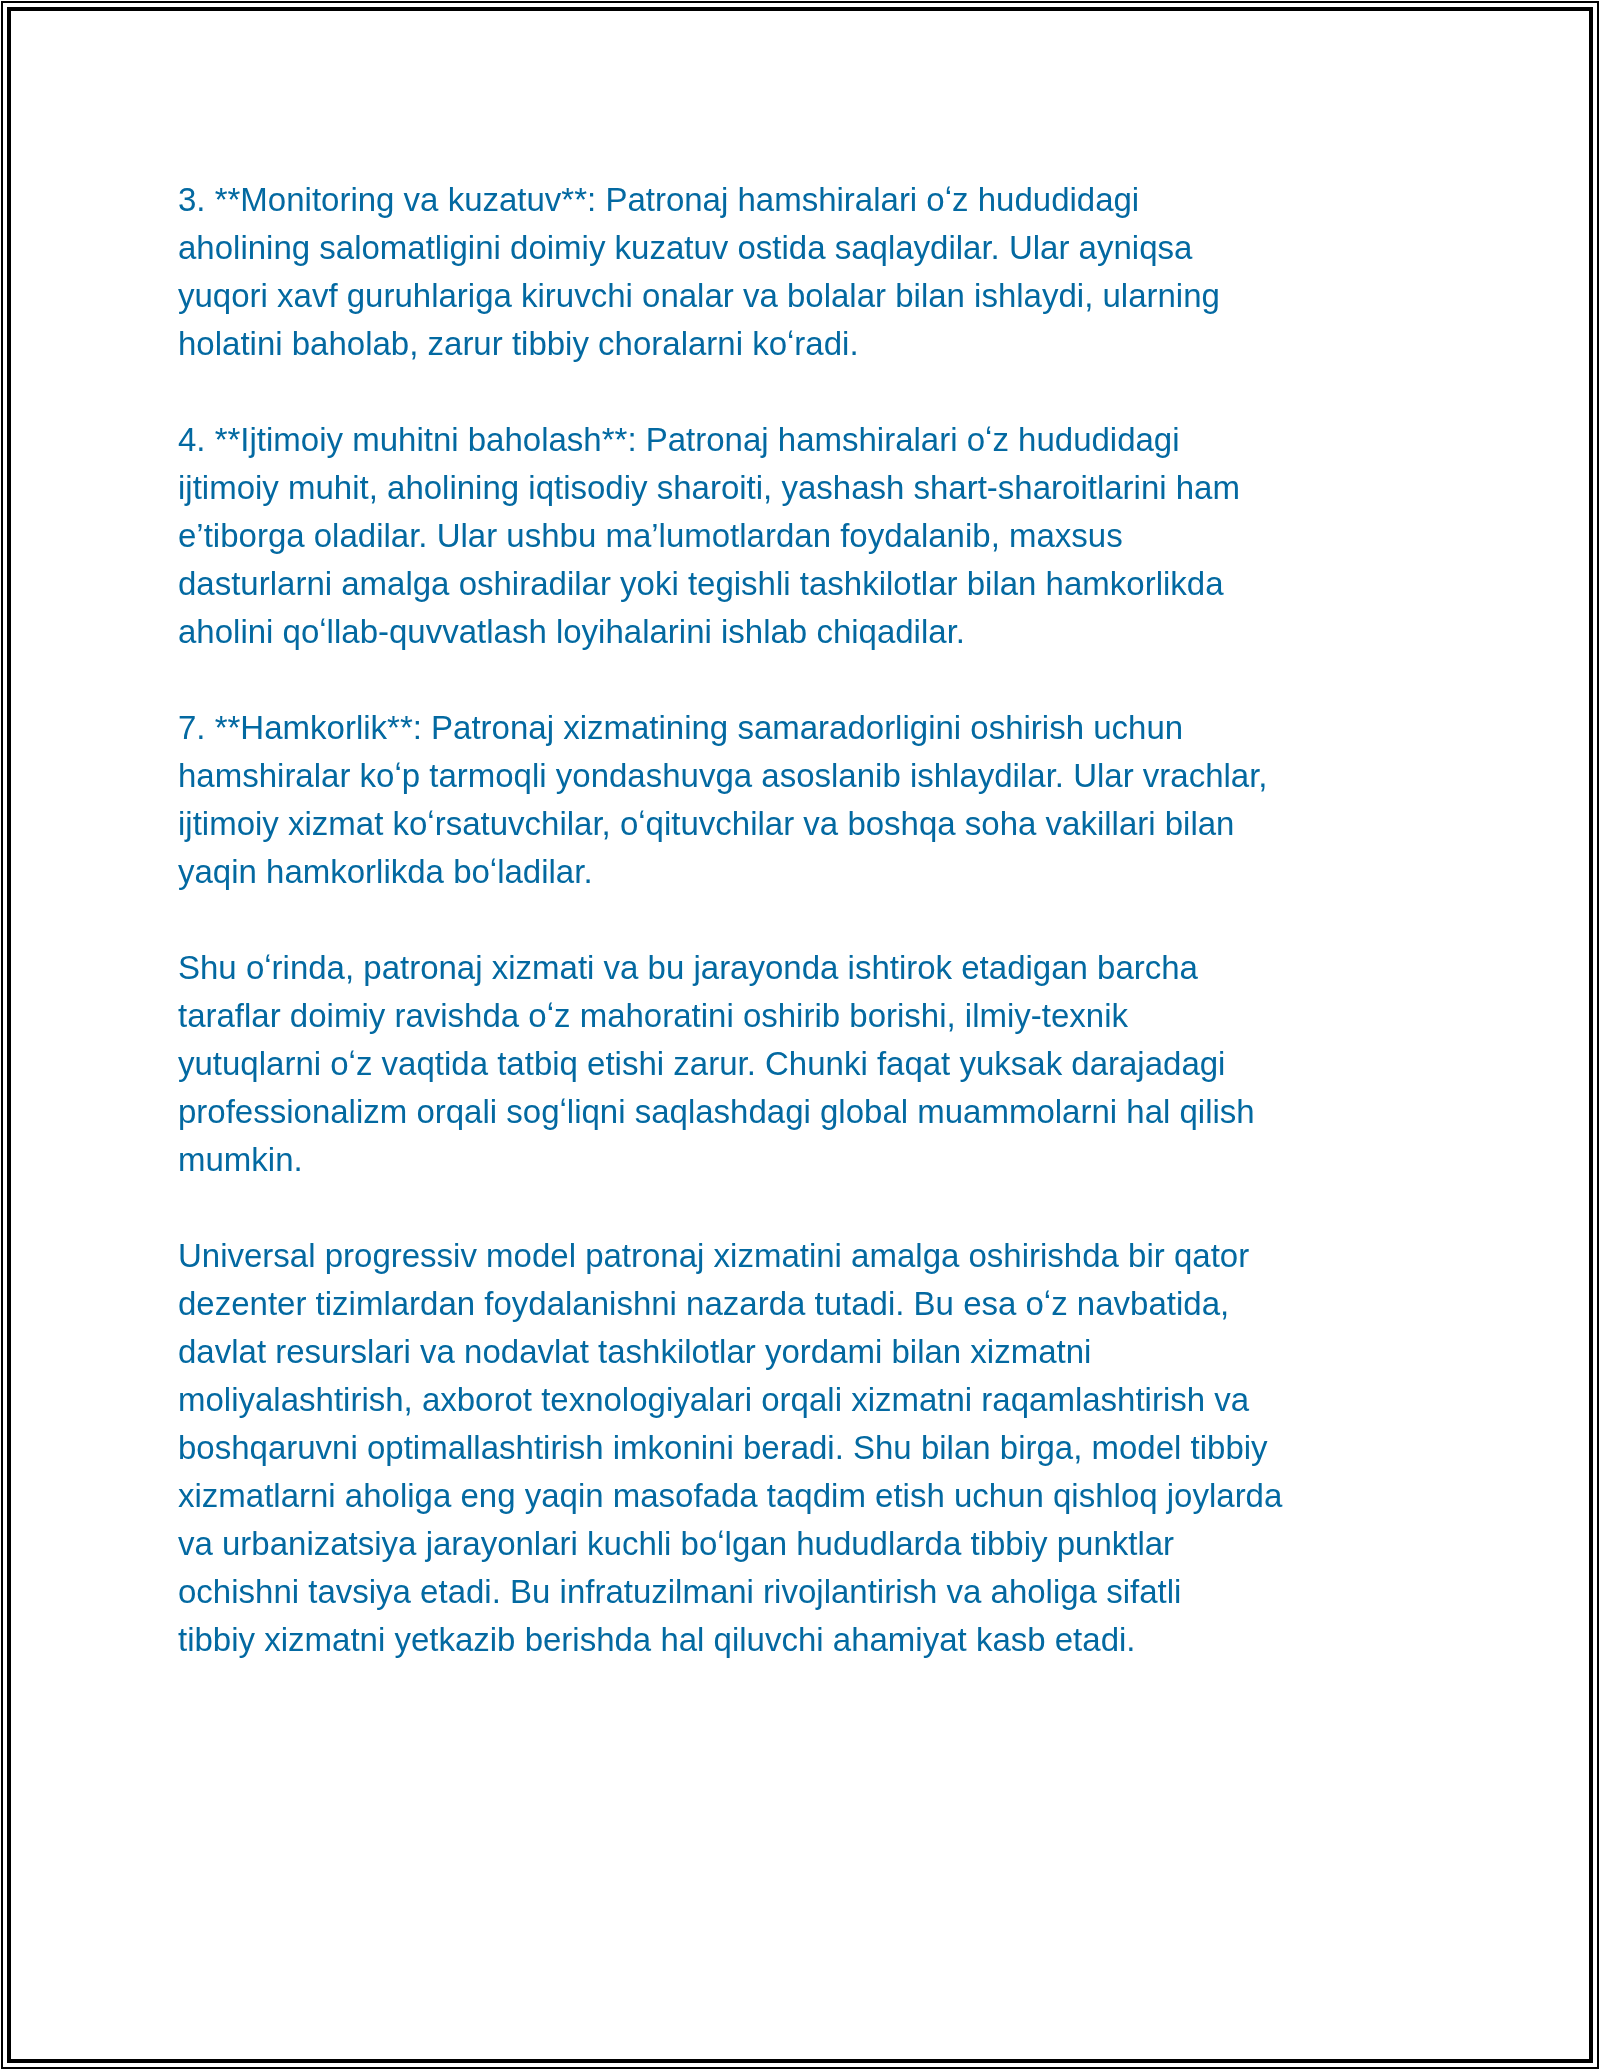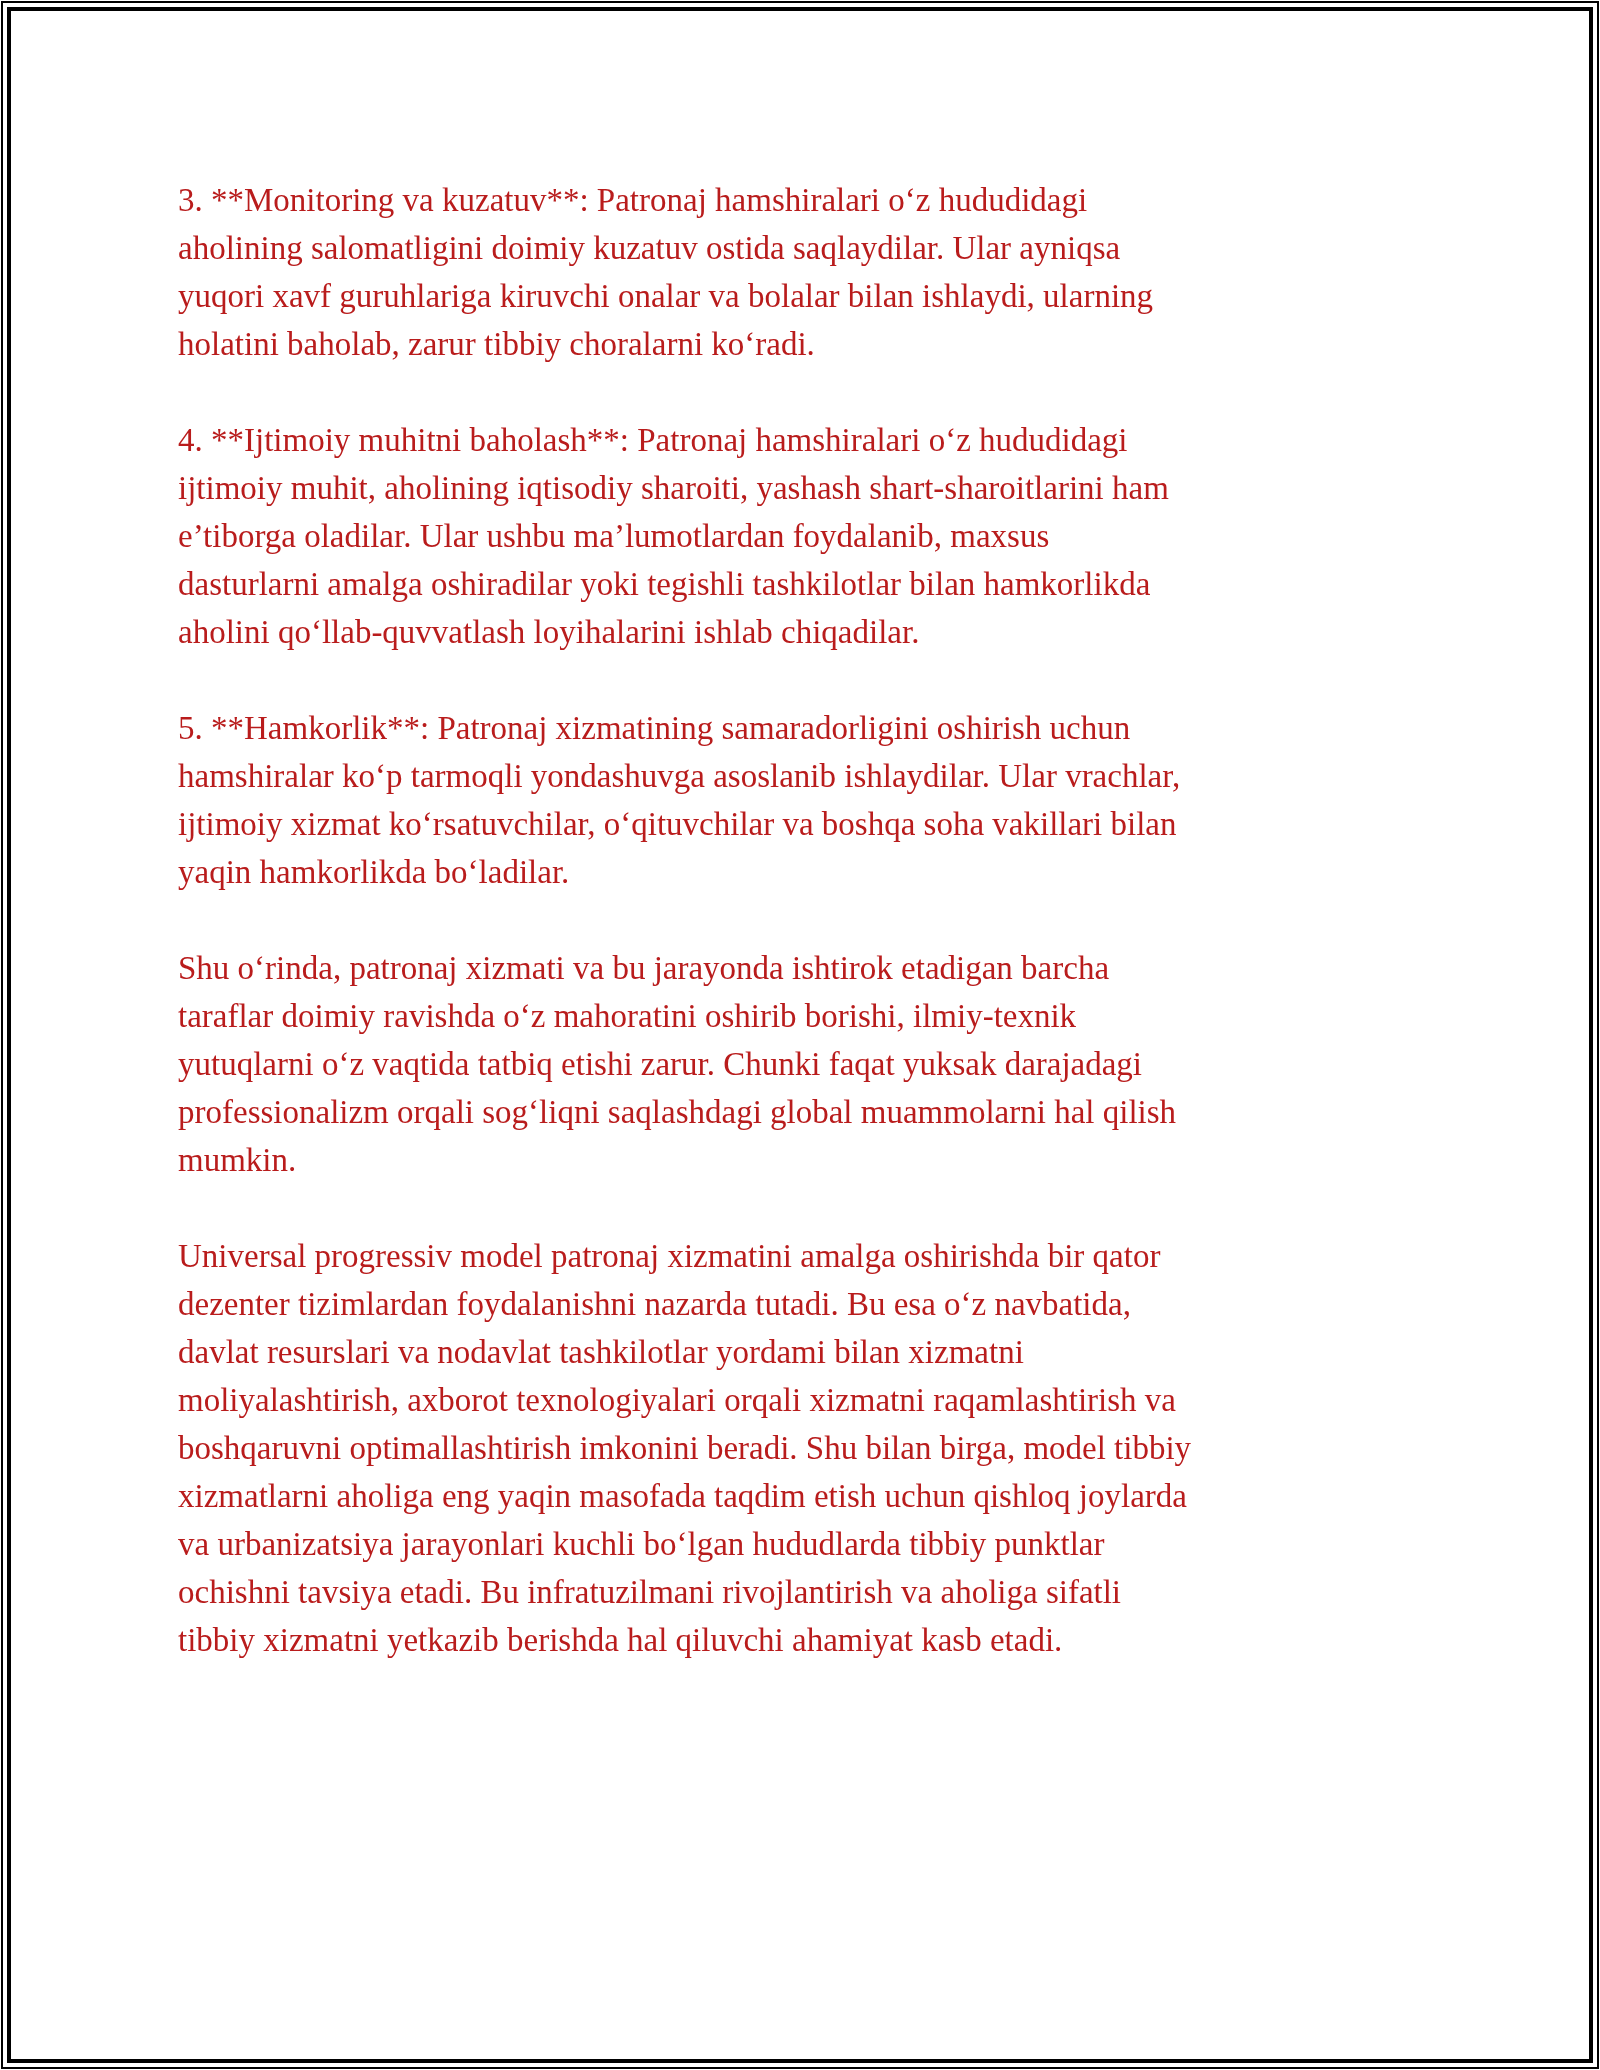--- a/index.html
+++ b/index.html
@@ -23,24 +23,24 @@
     position: absolute;
     inset: 7px;
     border: 4px solid #000000;
     pointer-events: none;
   }
   .doc-content {
     position: absolute;
     left: 178px;
     top: 176px;
     width: 1280px;
-    font-family: Liberation Serif, serif;
+    font-family: Liberation Sans, sans-serif;
     font-size: 33px;
     line-height: 48px;
-    color: #b91c1c;
+    color: #0369a1;
   }
   .doc-content p {
     margin: 0 0 48px 0;
     white-space: pre-line;
     text-align: left;
   }
 </style>
 </head>
 <body>
 
@@ -51,21 +51,21 @@
   <div class="doc-content">
     <p>3. **Monitoring va kuzatuv**: Patronaj hamshiralari oʻz hududidagi
 aholining salomatligini doimiy kuzatuv ostida saqlaydilar. Ular ayniqsa
 yuqori xavf guruhlariga kiruvchi onalar va bolalar bilan ishlaydi, ularning
 holatini baholab, zarur tibbiy choralarni koʻradi.</p>
     <p>4. **Ijtimoiy muhitni baholash**: Patronaj hamshiralari oʻz hududidagi
 ijtimoiy muhit, aholining iqtisodiy sharoiti, yashash shart-sharoitlarini ham
 e’tiborga oladilar. Ular ushbu ma’lumotlardan foydalanib, maxsus
 dasturlarni amalga oshiradilar yoki tegishli tashkilotlar bilan hamkorlikda
 aholini qoʻllab-quvvatlash loyihalarini ishlab chiqadilar.</p>
-    <p>5. **Hamkorlik**: Patronaj xizmatining samaradorligini oshirish uchun
+    <p>7. **Hamkorlik**: Patronaj xizmatining samaradorligini oshirish uchun
 hamshiralar koʻp tarmoqli yondashuvga asoslanib ishlaydilar. Ular vrachlar,
 ijtimoiy xizmat koʻrsatuvchilar, oʻqituvchilar va boshqa soha vakillari bilan
 yaqin hamkorlikda boʻladilar.</p>
     <p>Shu oʻrinda, patronaj xizmati va bu jarayonda ishtirok etadigan barcha
 taraflar doimiy ravishda oʻz mahoratini oshirib borishi, ilmiy-texnik
 yutuqlarni oʻz vaqtida tatbiq etishi zarur. Chunki faqat yuksak darajadagi
 professionalizm orqali sogʻliqni saqlashdagi global muammolarni hal qilish
 mumkin.</p>
     <p>Universal progressiv model patronaj xizmatini amalga oshirishda bir qator
 dezenter tizimlardan foydalanishni nazarda tutadi. Bu esa oʻz navbatida,

